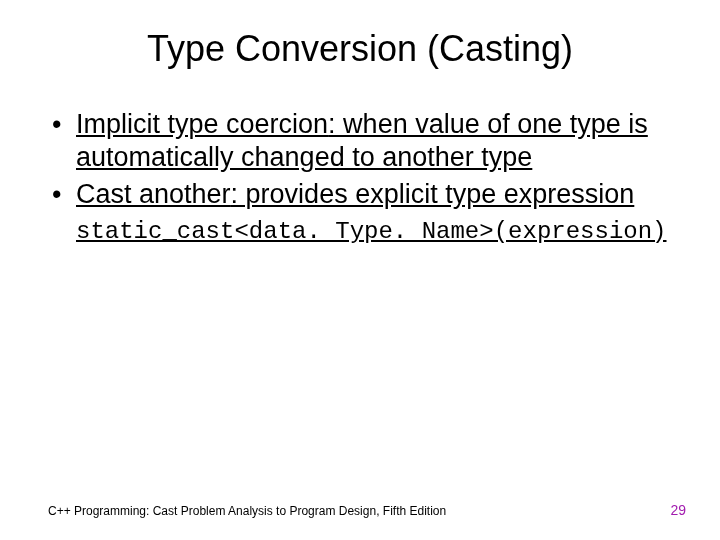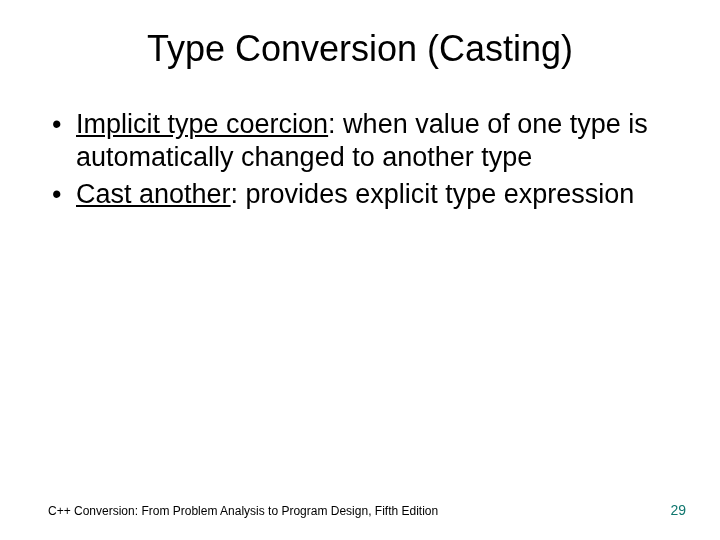--- a/index.html
+++ b/index.html
@@ -22,20 +22,21 @@
   .title {
     font-size: 36px;
     text-align: center;
     padding-top: 28px;
     font-weight: normal;
   }
   .body {
     padding: 38px 48px 0 48px;
     font-size: 27px;
     line-height: 1.22;
+    text-decoration: underline;
   }
   ul.bullets {
     list-style: none;
     padding: 0;
     margin: 0;
   }
   ul.bullets > li {
     position: relative;
     padding-left: 28px;
     margin-bottom: 4px;
@@ -60,35 +61,36 @@
     left: 48px;
     bottom: 22px;
     font-size: 12px;
     color: #000;
   }
   .footer-right {
     position: absolute;
     right: 34px;
     bottom: 22px;
     font-size: 14px;
-    color: #0f766e;
+    color: #a21caf;
   }
 </style>
 </head>
 <body>
 
 <div class="slide">
   <div class="title">Type Conversion (Casting)</div>
 
   <div class="body">
     <ul class="bullets">
       <li>
         <span class="u">Implicit type coercion</span><span>: when value of one type is automatically changed to another type</span>
       </li>
       <li>
         <span class="u">Cast another</span><span>: provides explicit type expression</span>
       </li>
     </ul>
+    <div class="code">static_cast&lt;data. Type. Name&gt;(expression)</div>
   </div>
 
-  <div class="footer-left">C++ Conversion: From Problem Analysis to Program Design, Fifth Edition</div>
+  <div class="footer-left">C++ Programming: Cast Problem Analysis to Program Design, Fifth Edition</div>
   <div class="footer-right">29</div>
 </div>
 
 </body></html>

